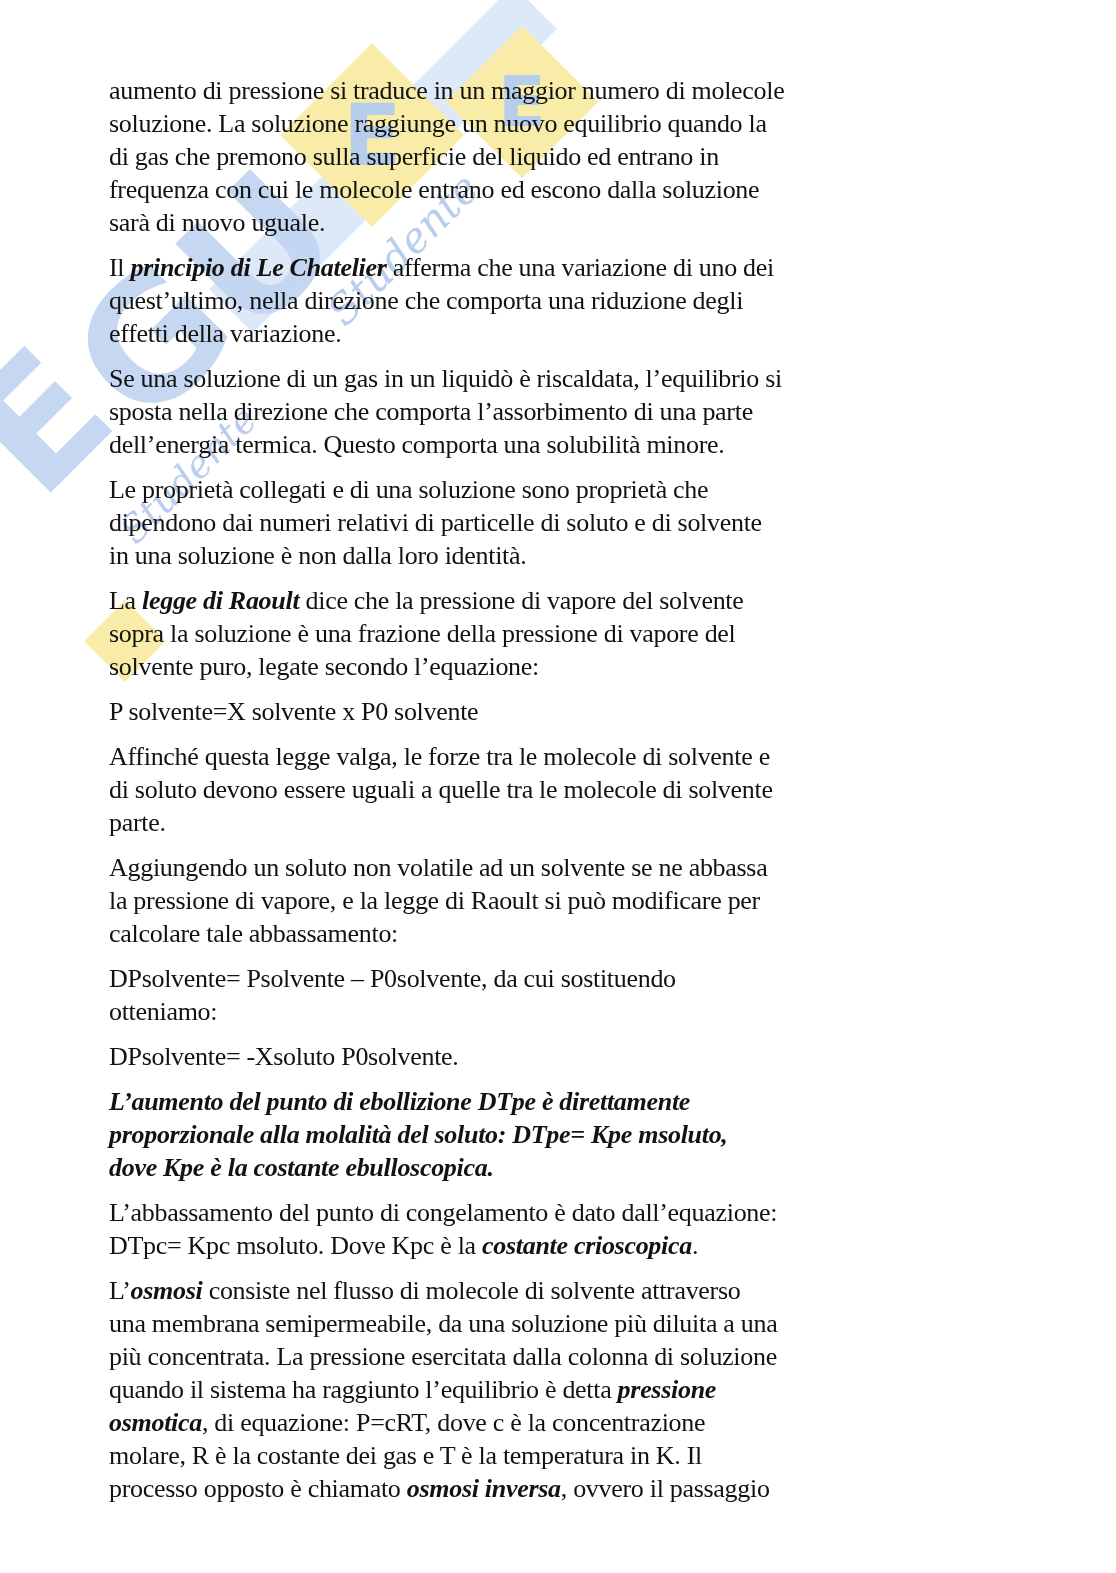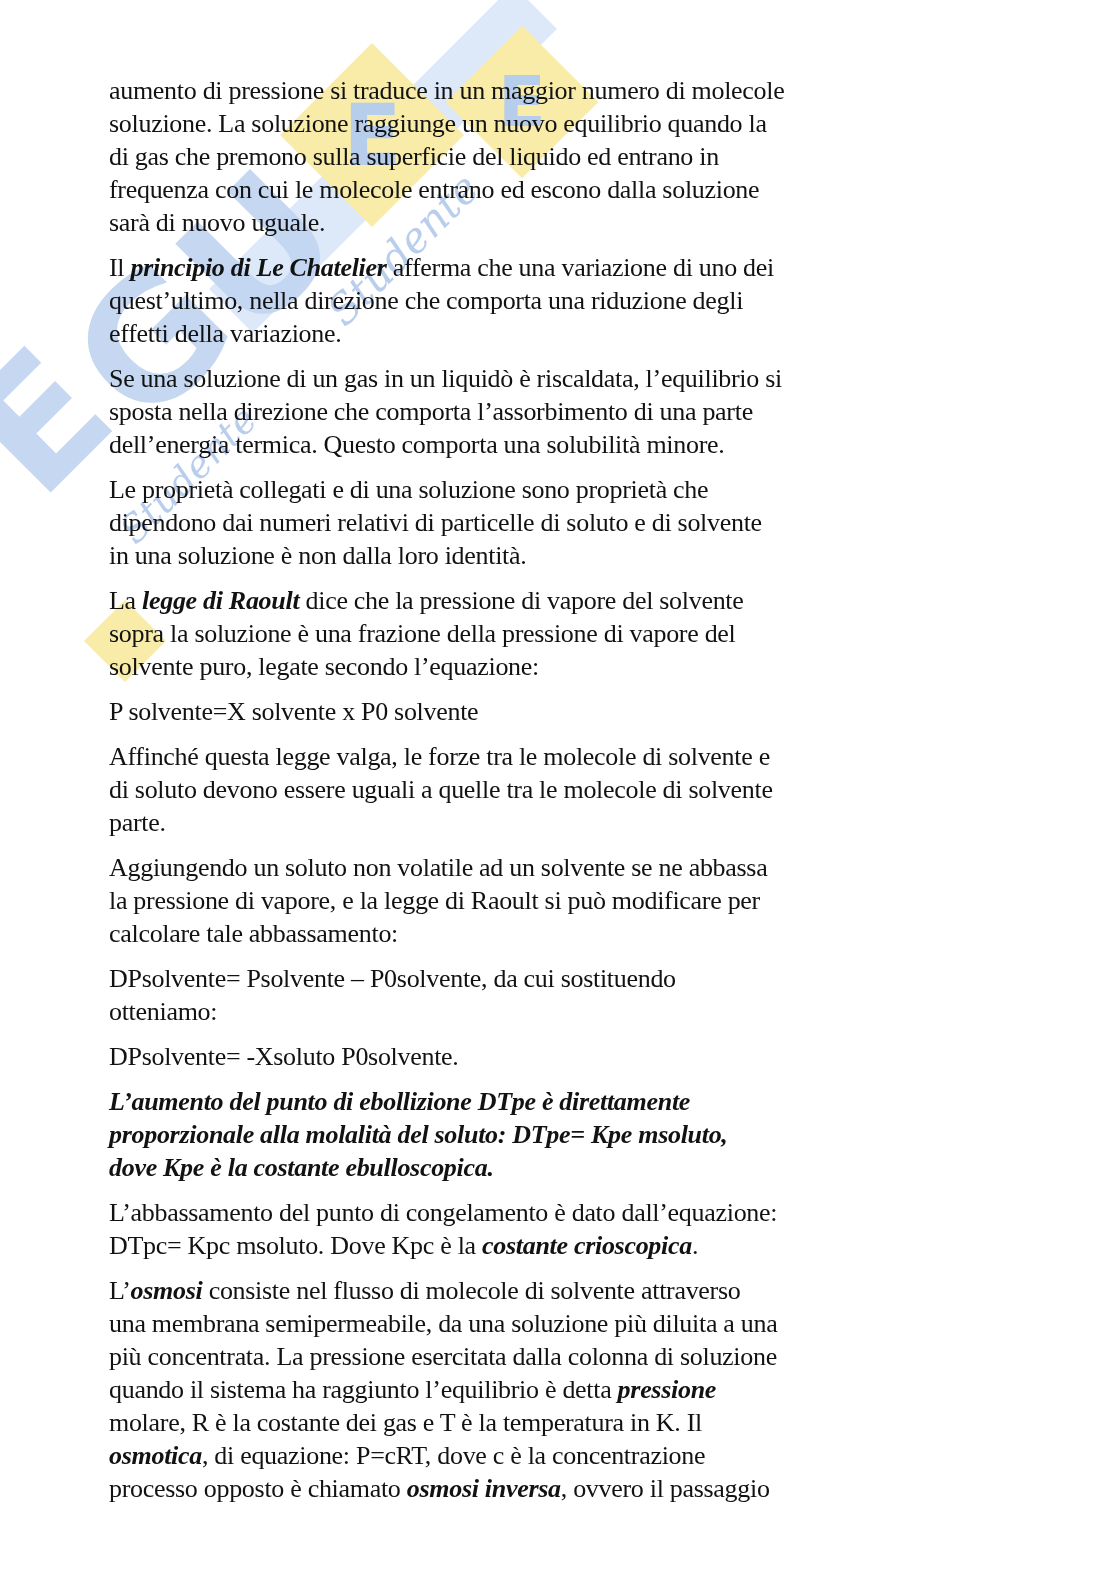--- a/index.html
+++ b/index.html
@@ -153,19 +153,19 @@
       </p>
       <p class="para">
         <span class="line"><span>L’abbassamento del punto di congelamento è dato dall’equazione:</span></span>
         <span class="line"><span>DTpc= Kpc msoluto. Dove Kpc è la </span><span class="b">costante crioscopica</span><span>.</span></span>
       </p>
       <p class="para">
         <span class="line"><span>L’</span><span class="b">osmosi</span><span> consiste nel flusso di molecole di solvente attraverso</span></span>
         <span class="line"><span>una membrana semipermeabile, da una soluzione più diluita a una</span></span>
         <span class="line"><span>più concentrata. La pressione esercitata dalla colonna di soluzione</span></span>
         <span class="line"><span>quando il sistema ha raggiunto l’equilibrio è detta </span><span class="bi">pressione</span></span>
+        <span class="line"><span class="bi">osmotica</span><span>, di equazione: P=cRT, dove c è la concentrazione</span></span>
         <span class="line"><span>molare, R è la costante dei gas e T è la temperatura in K. Il</span></span>
-        <span class="line"><span class="bi">osmotica</span><span>, di equazione: P=cRT, dove c è la concentrazione</span></span>
         <span class="line"><span>processo opposto è chiamato </span><span class="bi">osmosi inversa</span><span>, ovvero il passaggio</span></span>
       </p>
     </div>
 
 </div>
 
 </body></html>

